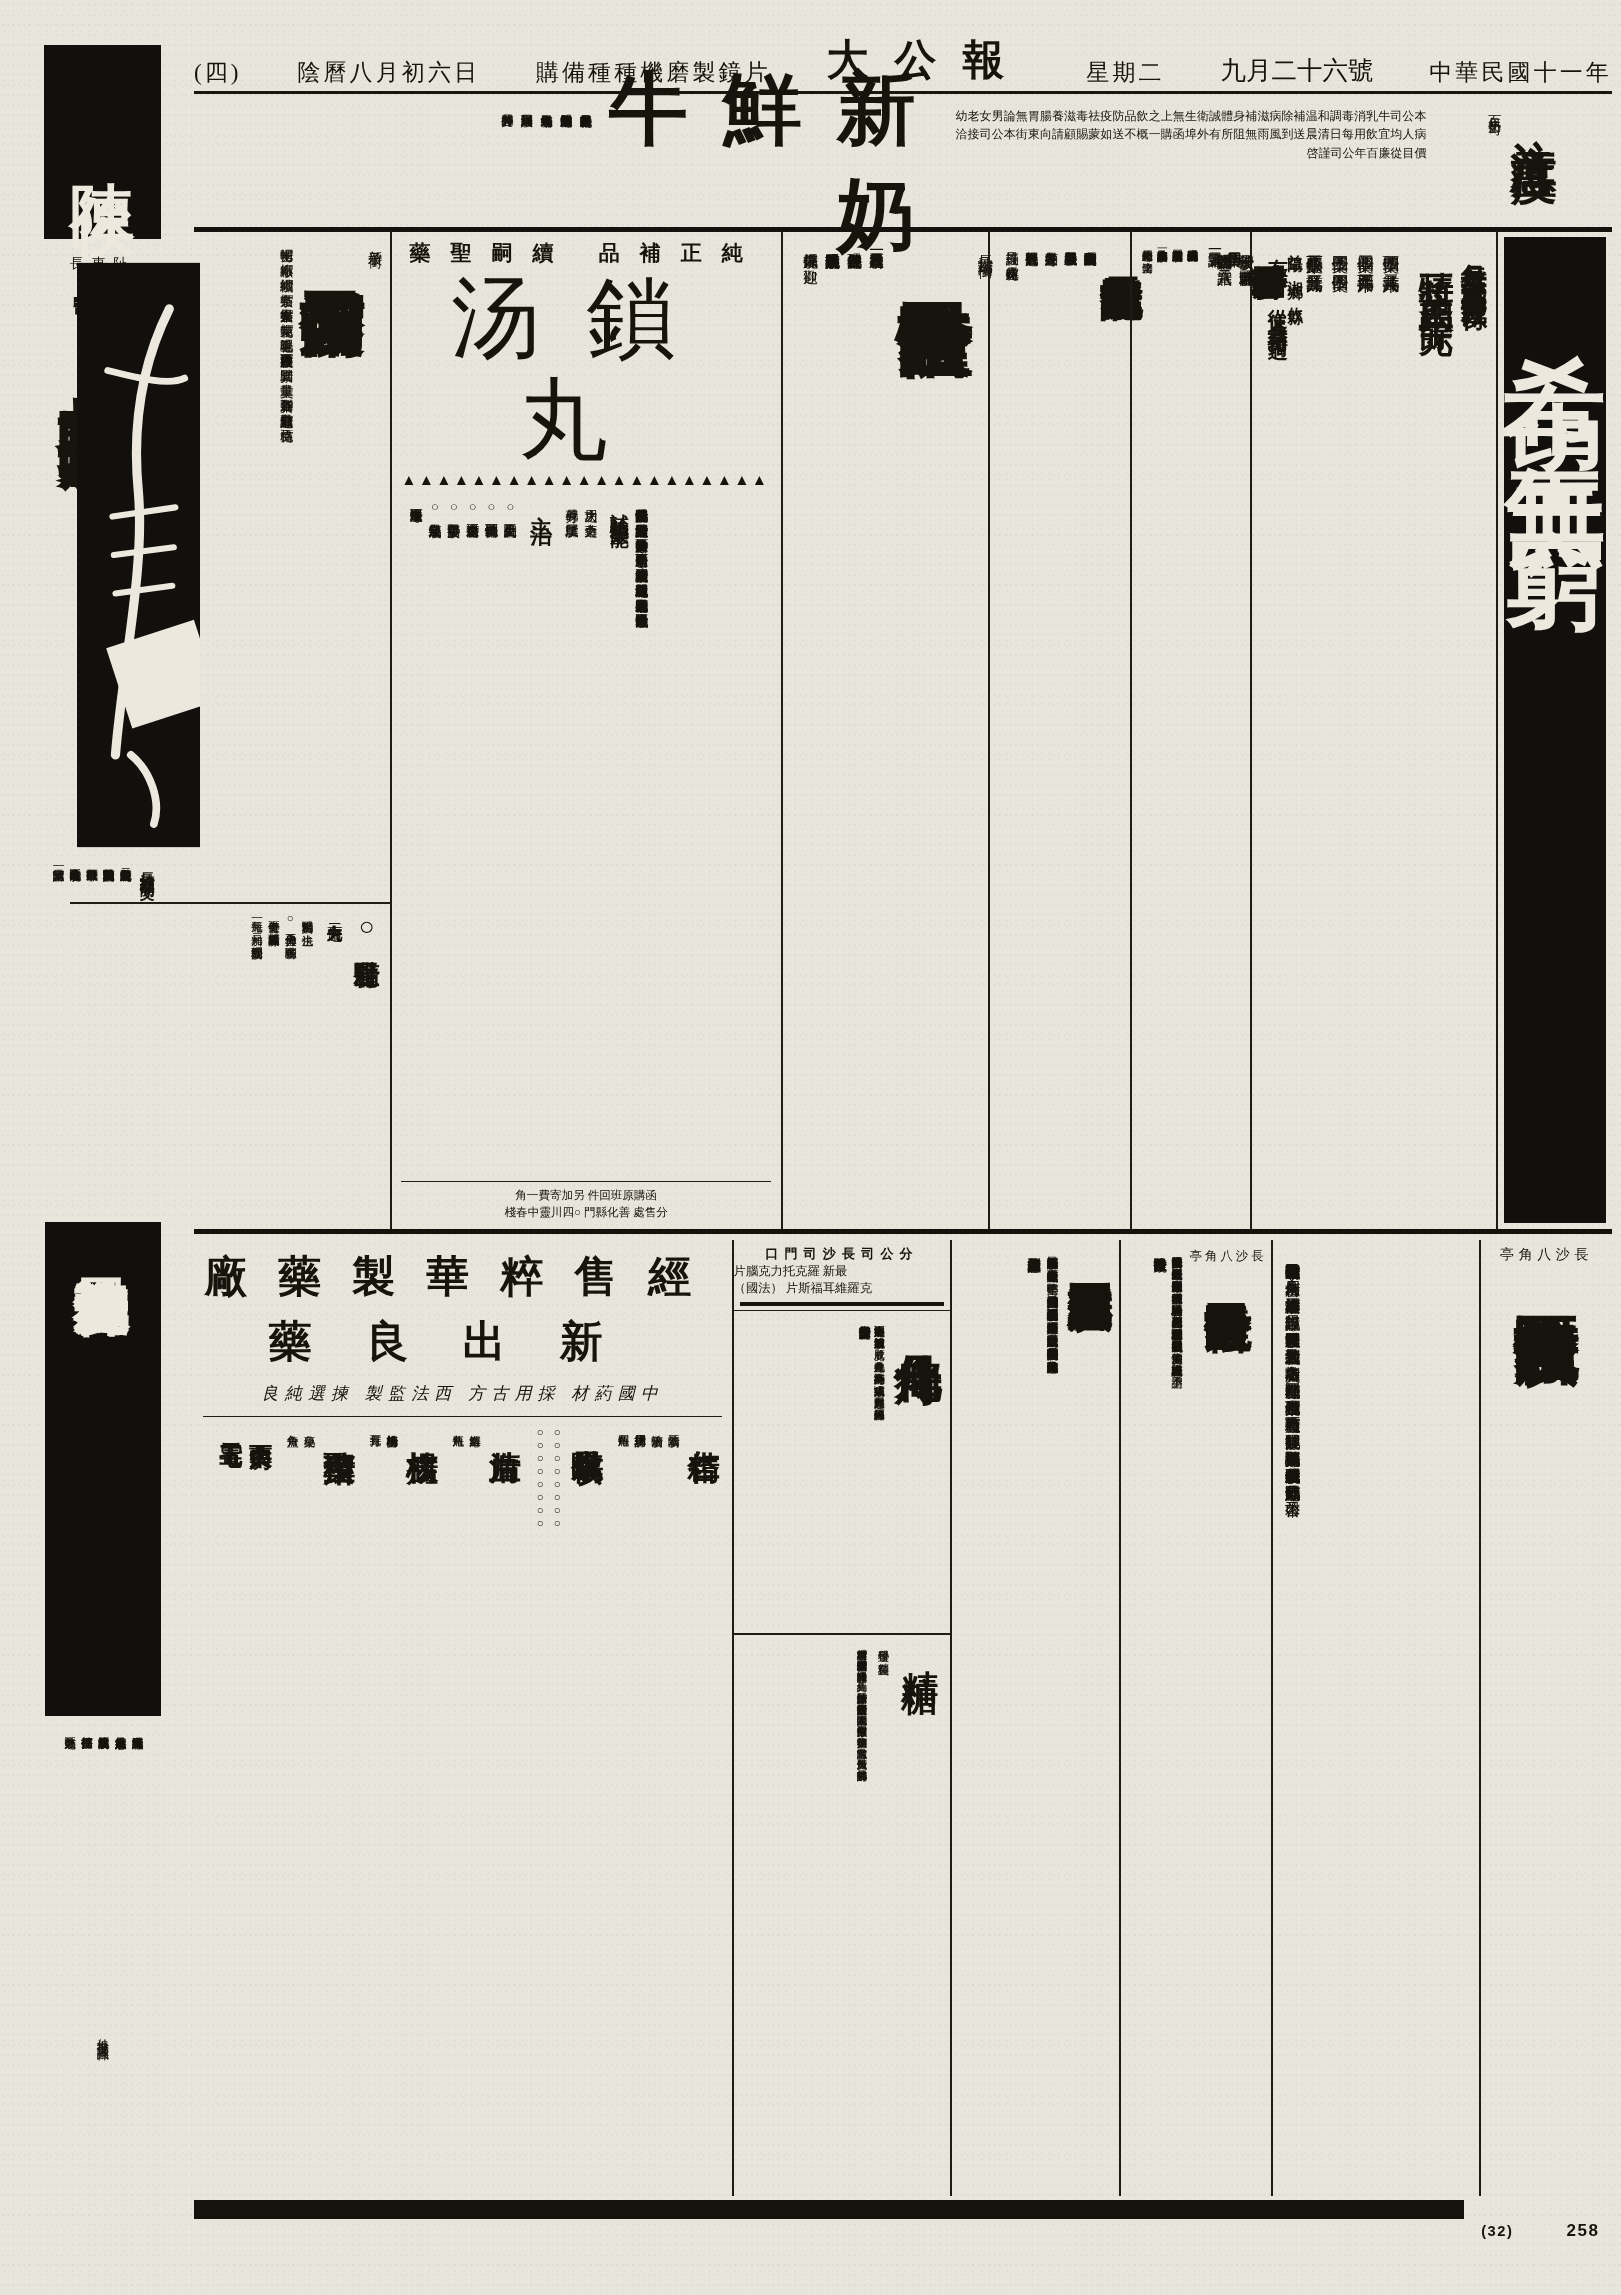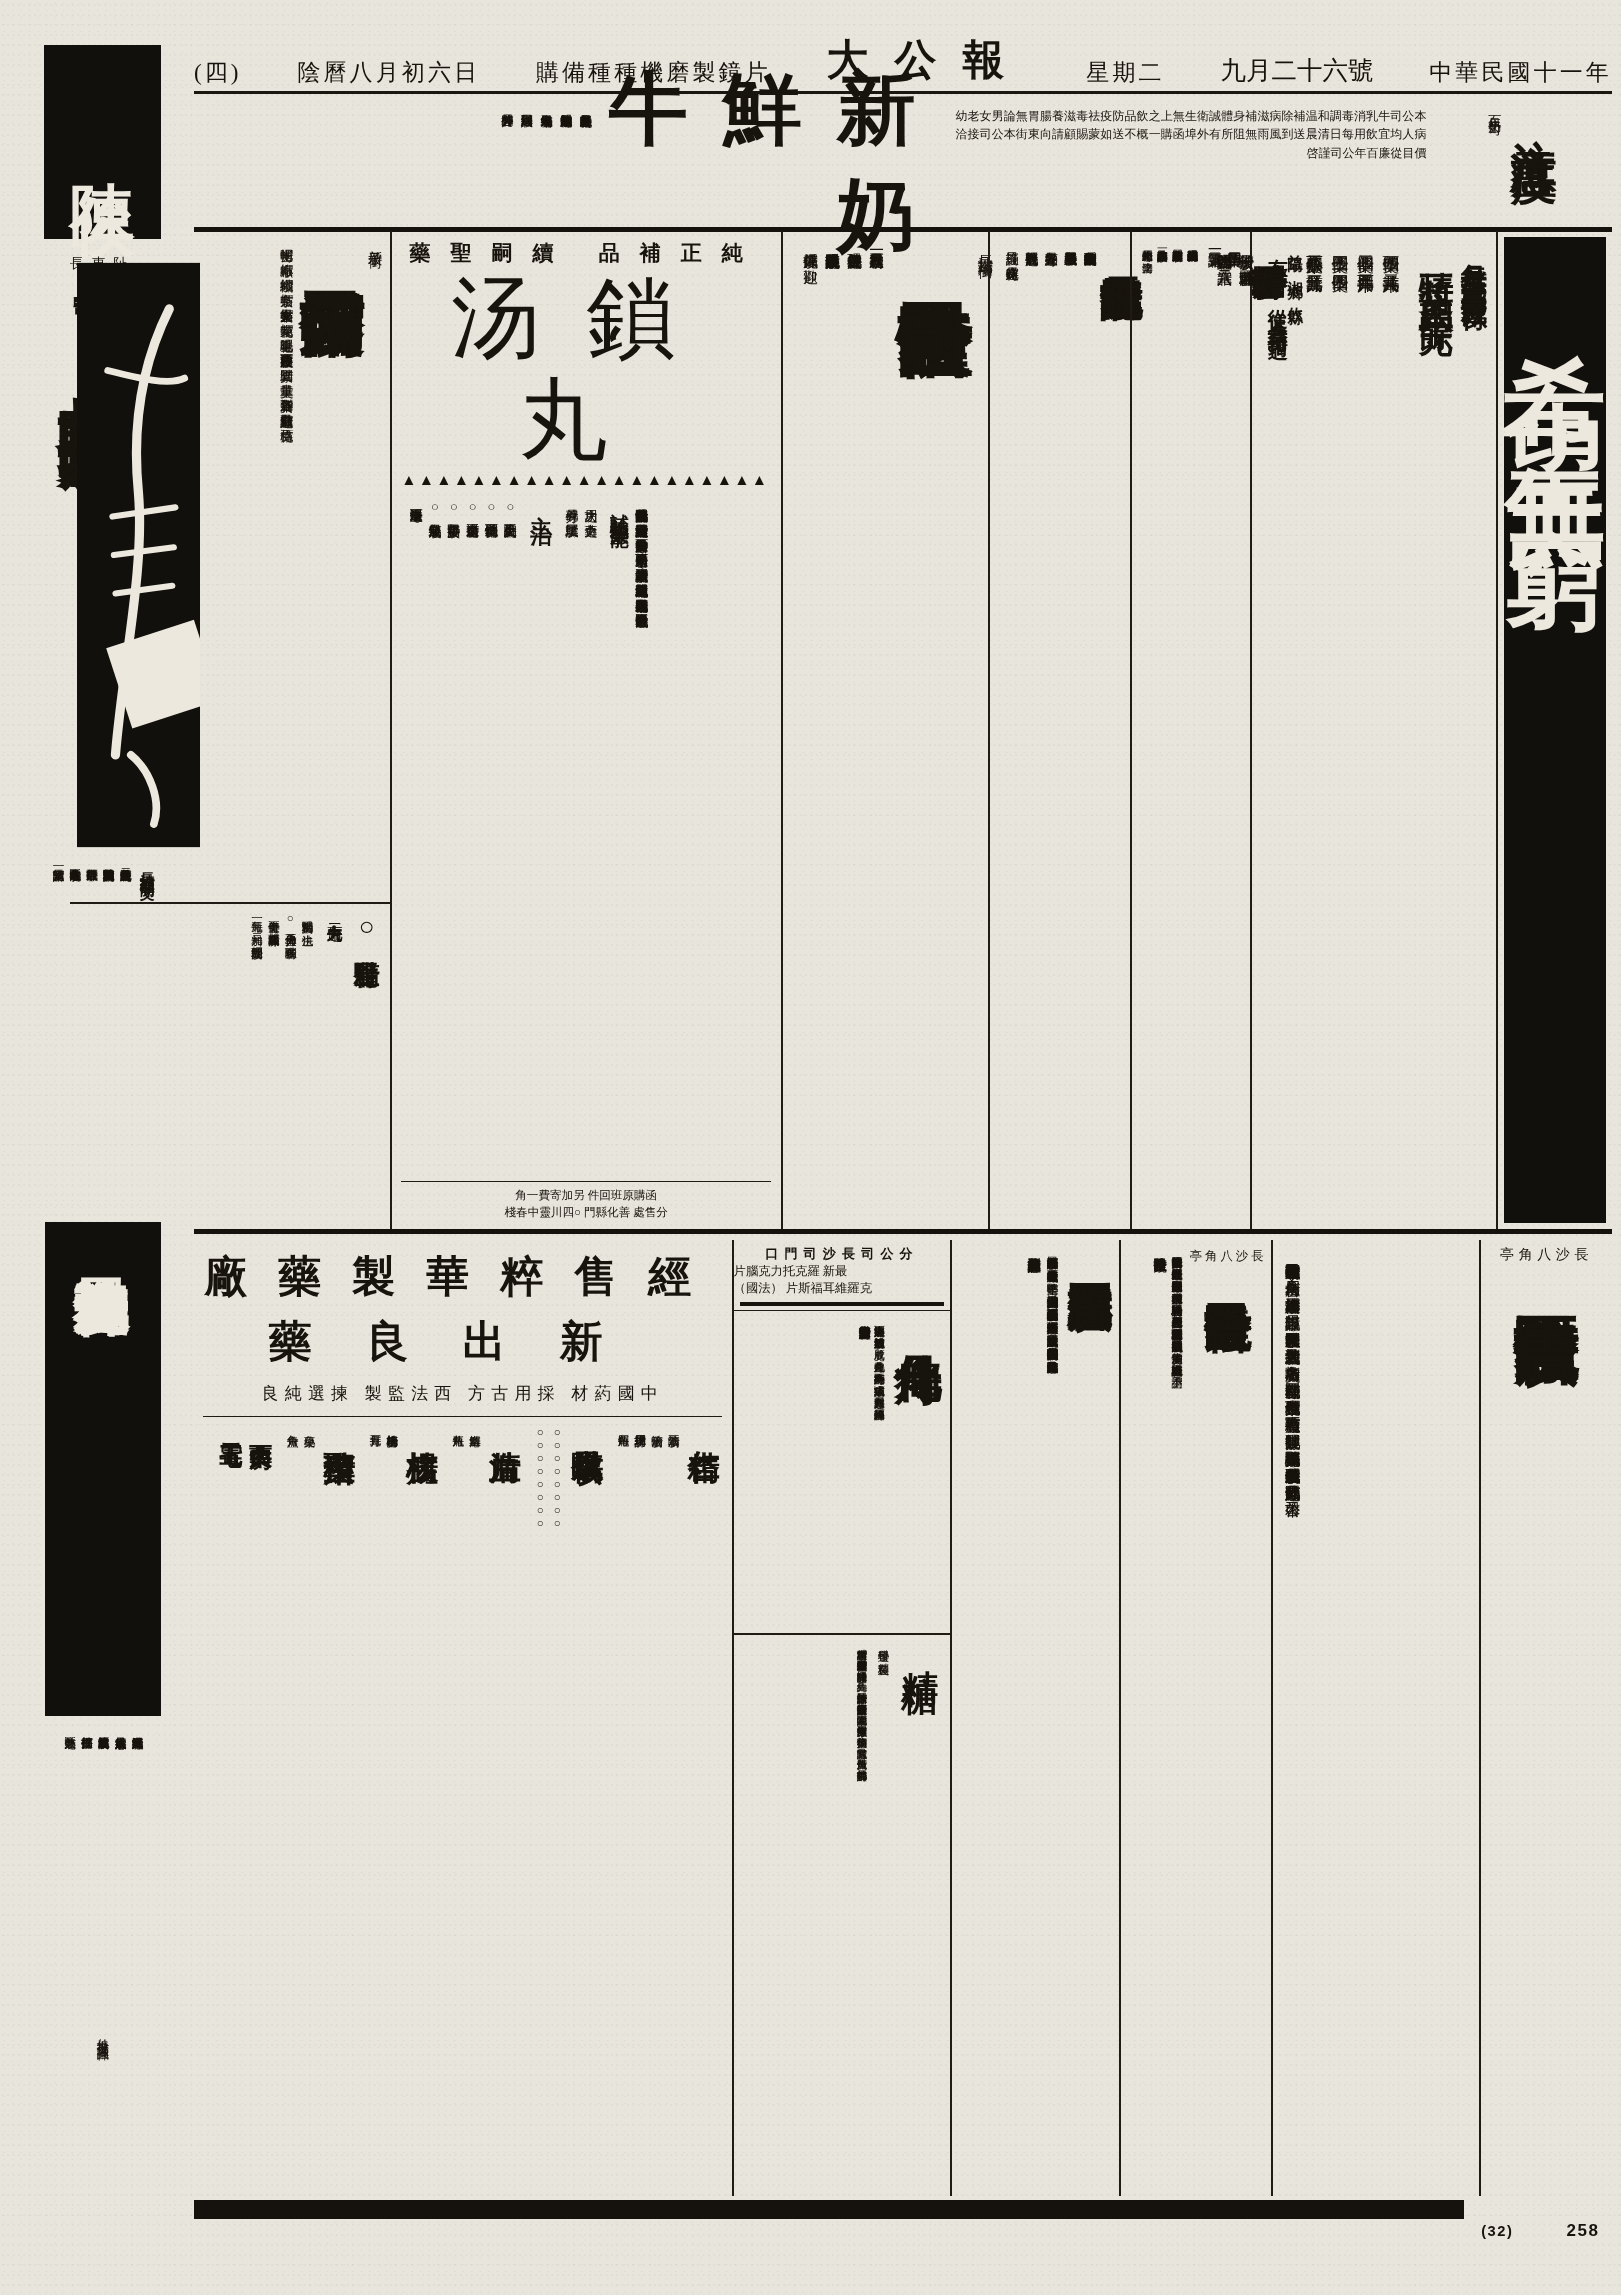--- a/index.html
+++ b/index.html
@@ -132,21 +132,21 @@
   .hz-body{height:100%; font-size:10.8px; line-height:1.4;}
   .hz-agent{font-size:11.6px; font-weight:700; margin-left:4.6px;}
   .jingtang{flex:1; border-top:2.3px solid #201c15; display:flex; flex-direction:row-reverse; gap:4.6px; padding:6.2px;}
   .jt-title{height:100%; font-size:37px; font-weight:700; letter-spacing:6.2px;}
   .jt-sub{height:100%; font-size:11.6px; margin-left:1.5px;}
   .jt-body{height:100%; font-size:10.4px; line-height:1.4;}
   .cuihua{flex:1; display:flex; flex-direction:column; padding:7.7px 9.3px;}
   .ch-h1{font-size:43px; font-weight:700; letter-spacing:31px; }
   .ch-h2{font-size:43px; font-weight:700; letter-spacing:54px; text-align:center; margin-top:7.7px;}
   .ch-slogan{font-size:17px; letter-spacing:6.2px; text-align:center; margin-top:10.8px;
-    border-bottom:1.5px solid #201c15; padding-bottom:10.8px;}
+    border-bottom:1.5px solid #201c15; padding-bottom:10.8px;font-style:italic;}
   .ch-products{flex:1; margin-top:9.3px; overflow:hidden;}
   .ch-products .v{height:100%;}
   .pname{font-size:32px; font-weight:700; line-height:1.15; margin-left:4.6px;}
   .pdesc{font-size:11.6px; line-height:1.45; margin-left:7.7px;}
   .ch-agent{font-size:23px; font-weight:700; line-height:1.3; margin-left:12.3px;}
 
   .botbar{position:absolute; left:194px; top:2200px; width:1270px; height:18.5px; background:#15120d;}
   .corner-marks{position:absolute; right:21.6px; top:2221px; font-family:"Liberation Sans",sans-serif;
     font-size:17px; font-weight:700; letter-spacing:1.5px;}
   .corner-marks .m1{margin-right:47px; font-size:14.7px;}

